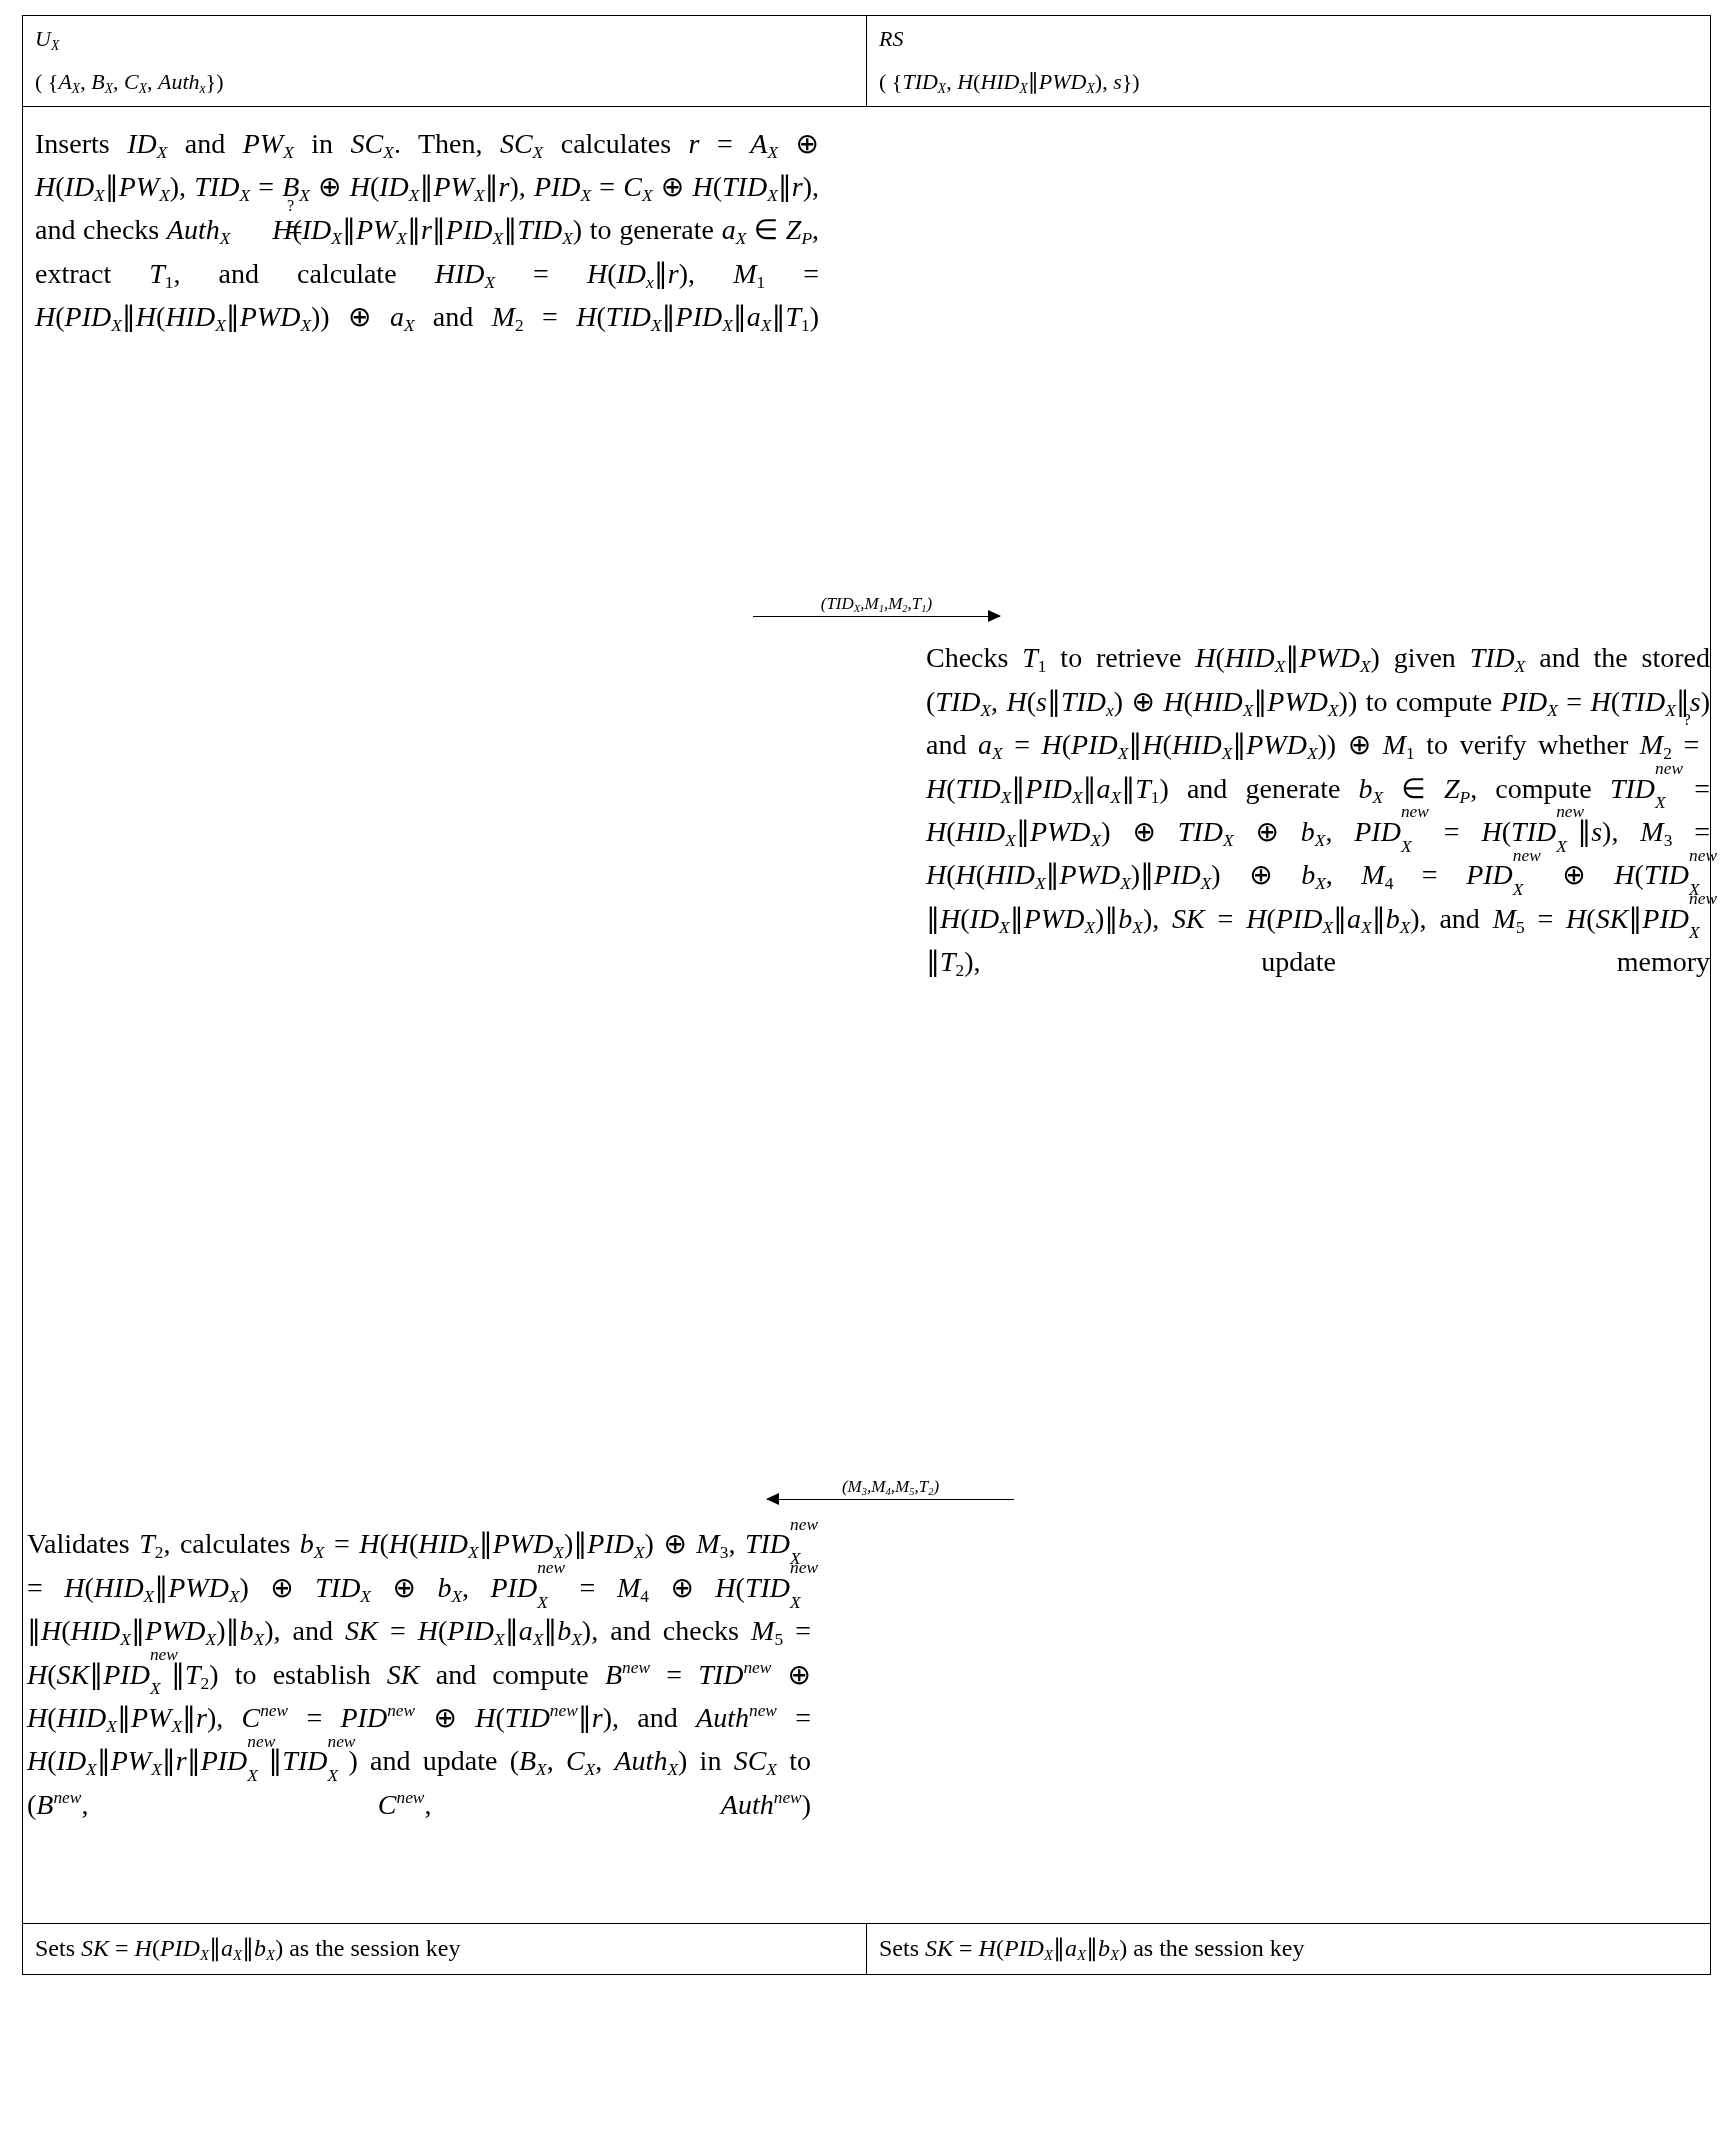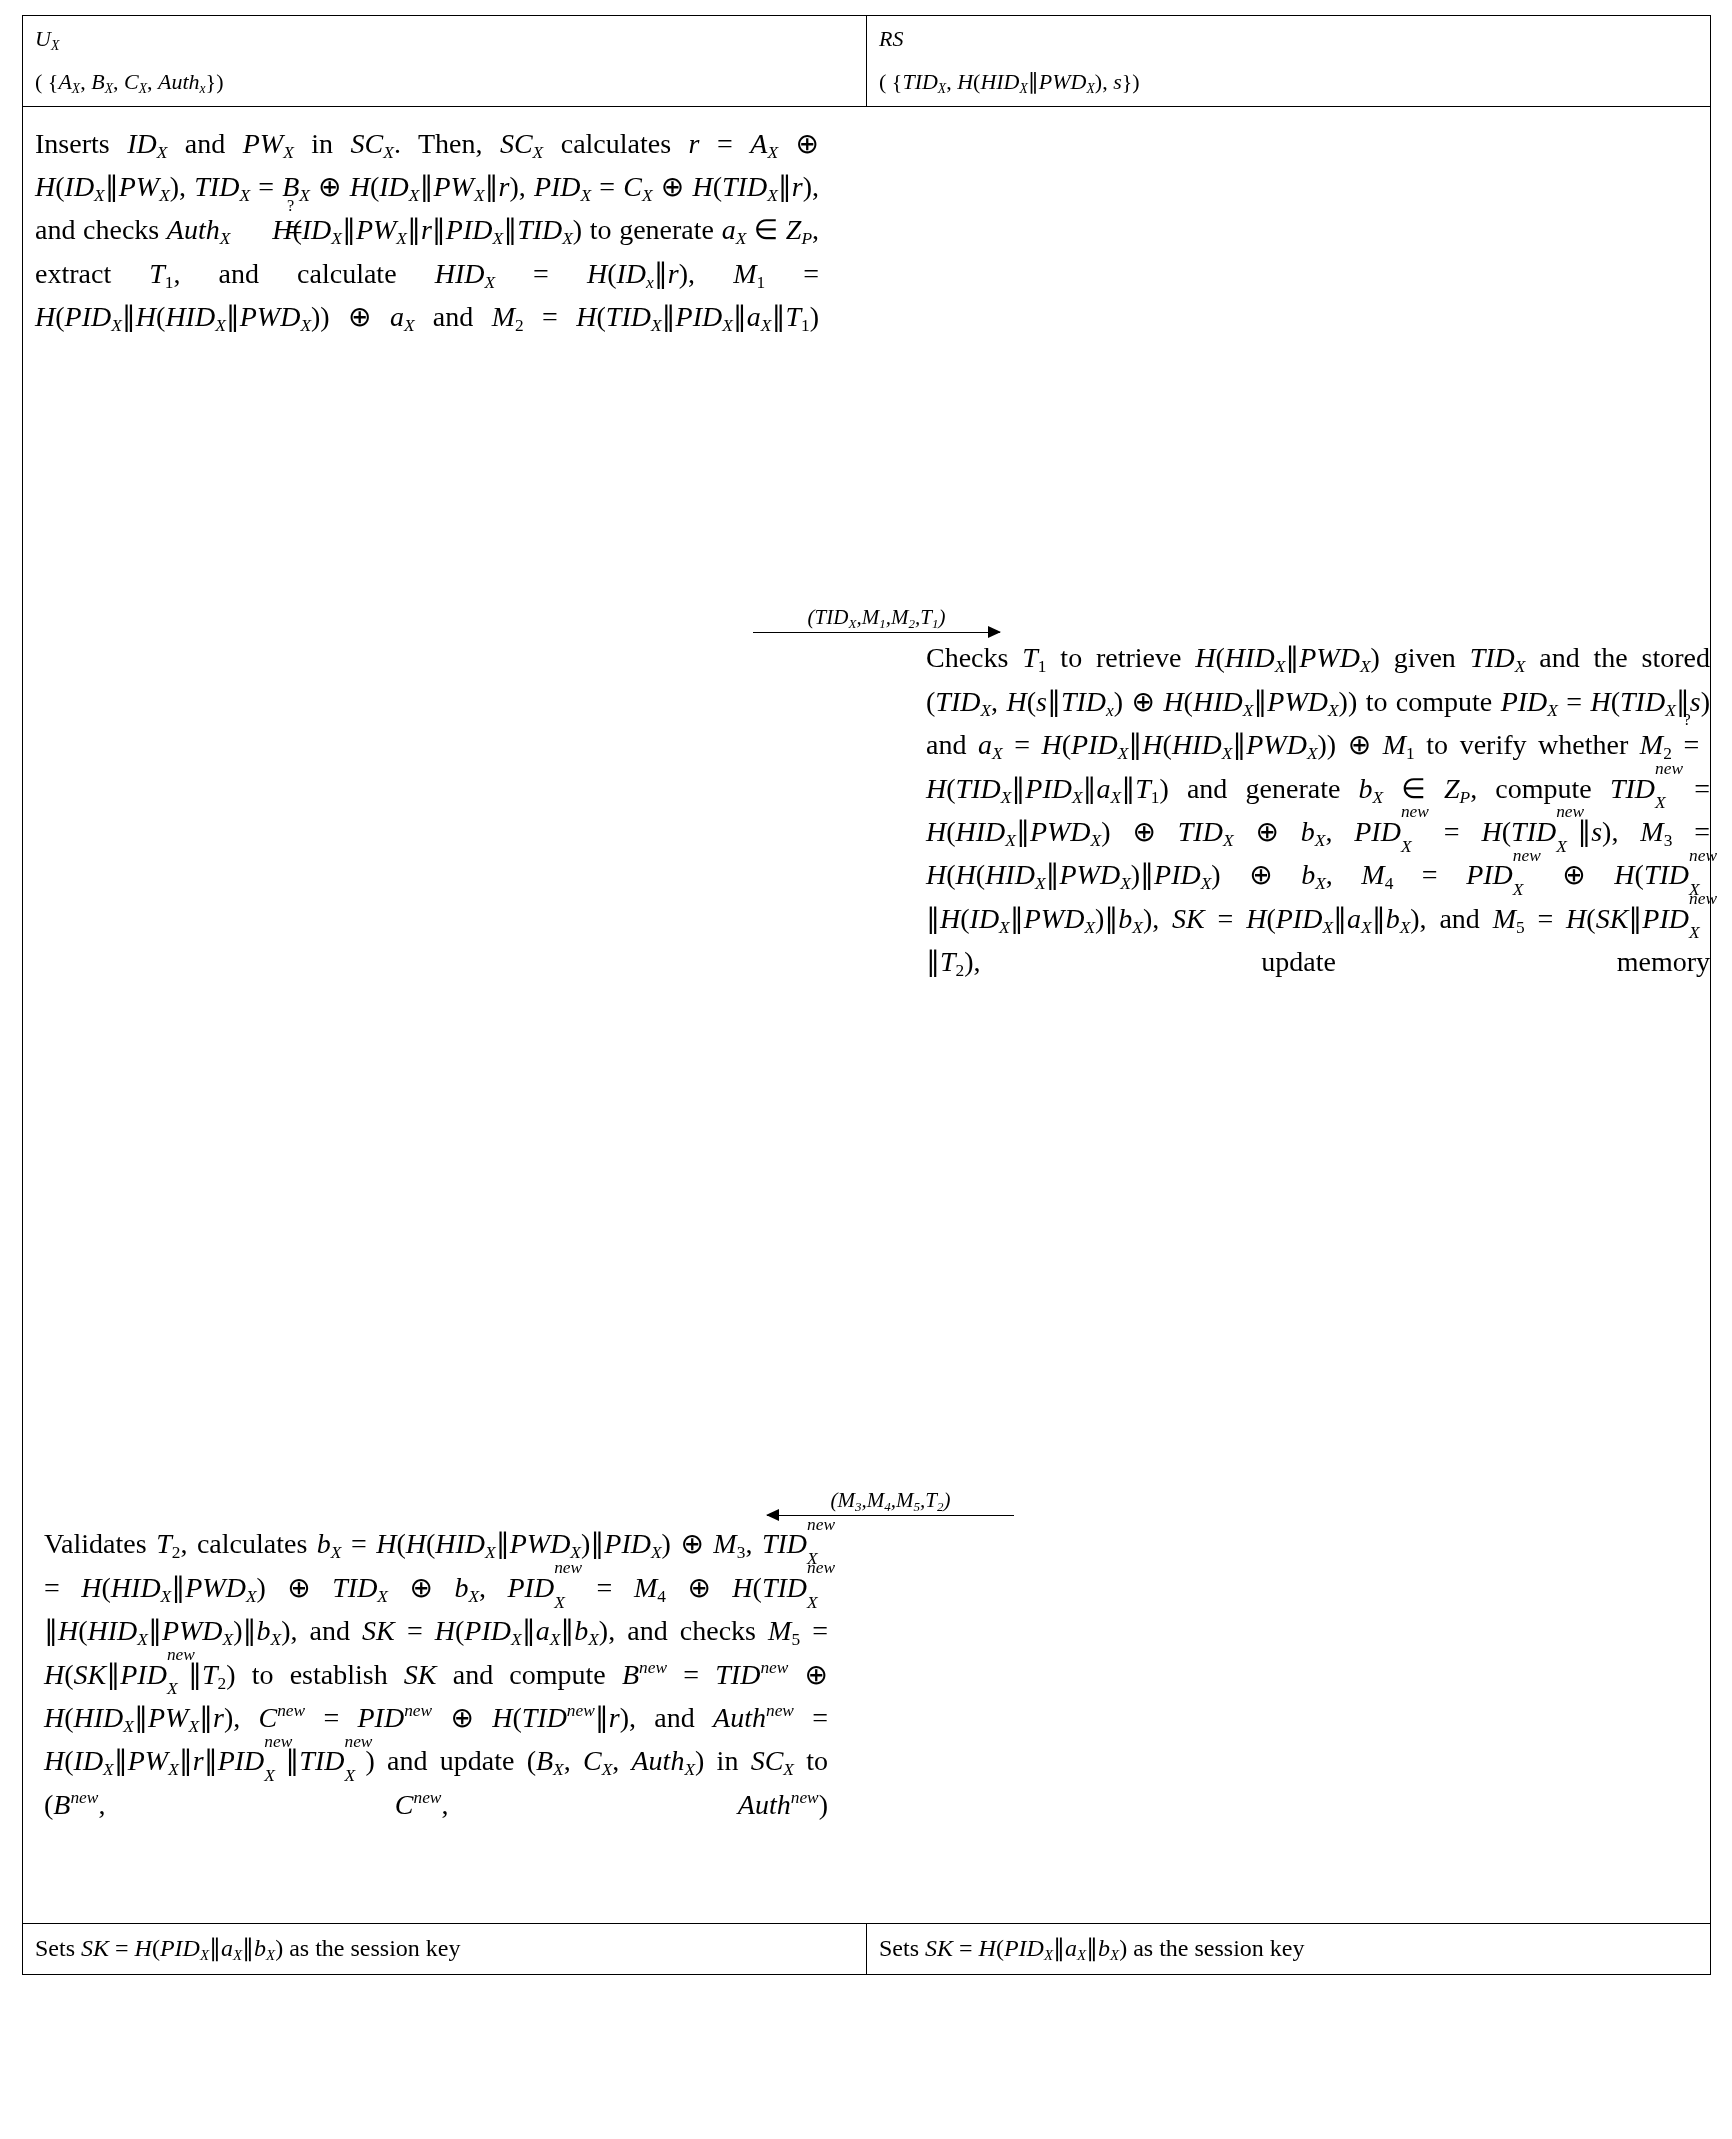--- a/index.html
+++ b/index.html
@@ -87,39 +87,38 @@
   }
   
   .blk-rs1 {
     left: 883px;
     top: 529px;
     width: 784px;
     margin-left: 20px;
   }
   
   .blk-u2 {
-    left: 21px;
+    left: 4px;
     top: 1415px;
     width: 784px;
   }
 
   .indent { text-indent: 49px; }
 
   
   .arrow-wrap {
     position: absolute;
     text-align: center;
   }
   .arrow-label {
-    font-size: 21px;
+    font-size: 17px;
     font-style: italic;
     line-height: 1;
     margin-bottom: 3.3px;
     white-space: nowrap;
-    margin-top: 12px;
   }
   .arrow-line {
     position: relative;
     height: 1.6px;
     background: #000;
     width: 100%;
   }
   .arrow-head-r::after {
     content: "";
     position: absolute;

